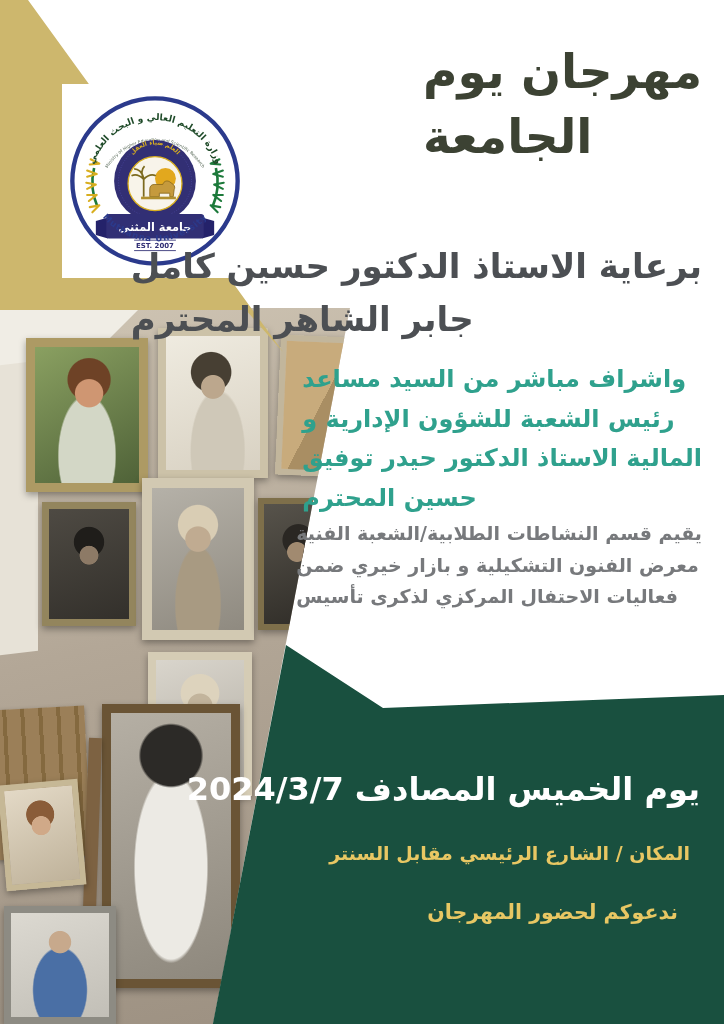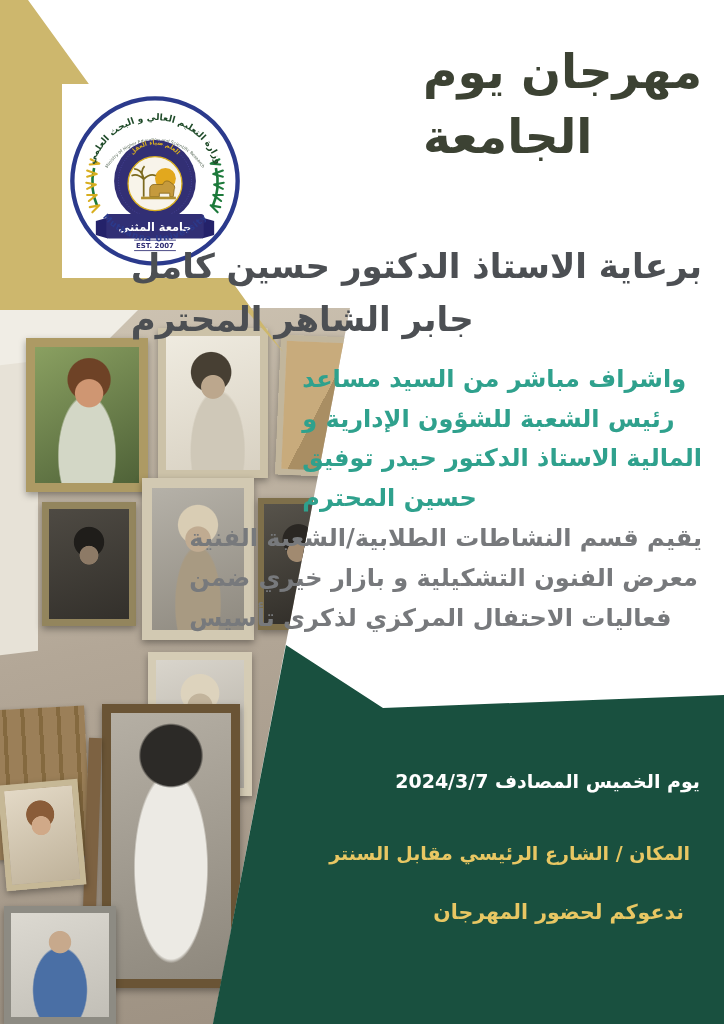--- a/index.html
+++ b/index.html
@@ -39,24 +39,24 @@
   }
   .logo-card{
     position:absolute; left:62px; top:84px; width:186px; height:194px;
     background:var(--c-white); z-index:4; display:flex; align-items:center; justify-content:center;
   }
   
   .txt{position:absolute; right:22px; direction:rtl; text-align:left; z-index:5; font-weight:bold;}
   .title{top:40px; font-size:47px; line-height:1.38; color:var(--c-title_olive); letter-spacing:-1px;}
   .patronage{top:240px; font-size:34px; line-height:1.55; color:var(--c-body_dark);}
   .supervision{top:360px; font-size:24px; line-height:1.65; color:var(--c-teal_text);}
-  .organizer{top:518px; font-size:24px; line-height:1.67; color:var(--c-body_gray);}
-  .date-line{top:770px; right:24px; font-size:19px; color:var(--c-white);}
+  .organizer{top:518px; font-size:19px; line-height:1.67; color:var(--c-body_gray);}
+  .date-line{top:770px; right:24px; font-size:32px; color:var(--c-white);}
   .location-line{top:842px; right:34px; font-size:19px; color:var(--c-gold_text);}
-  .invitation-line{top:900px; right:40px; font-size:20.5px; color:var(--c-gold_text);}
+  .invitation-line{top:900px; right:46px; font-size:20.5px; color:var(--c-gold_text);}
 </style>
 </head>
 <body>
 
 <div class="poster">
 
   <div class="photo">
     <div class="ceiling"></div>
     <div class="wallstrip"></div>
 

